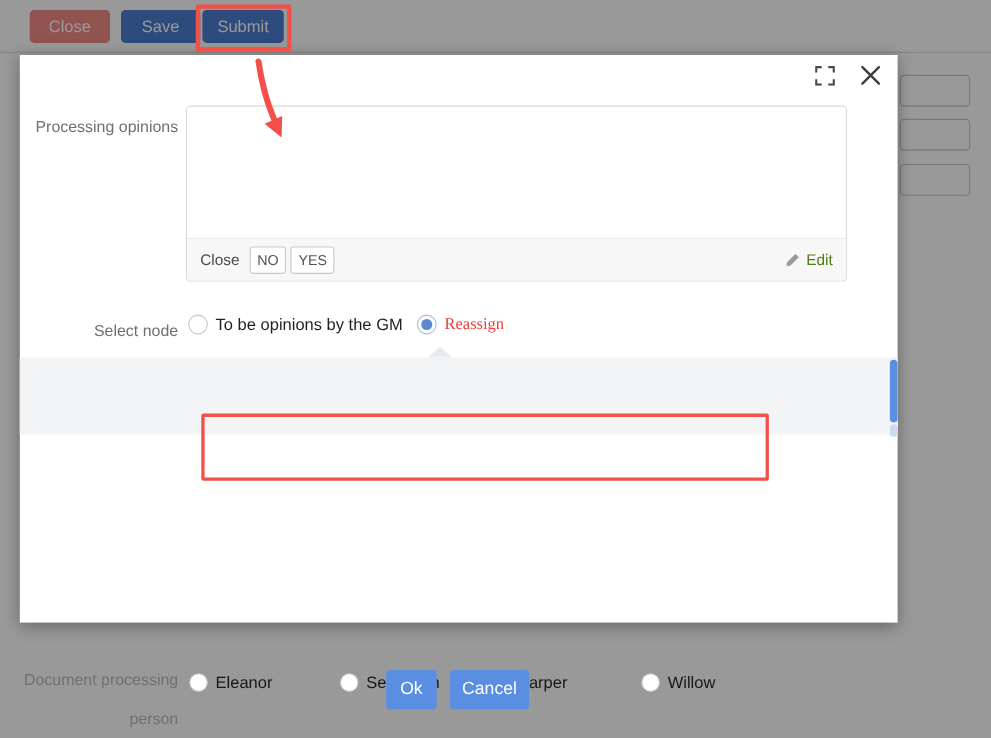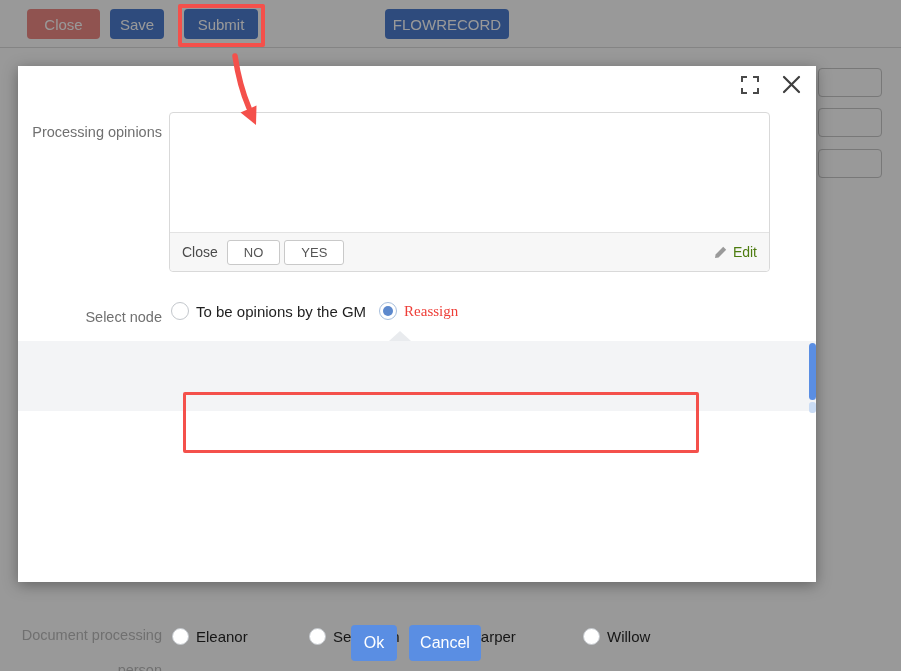--- a/index.html
+++ b/index.html
@@ -14,37 +14,37 @@
   
   .page { position:absolute; inset:0; background:#fff; }
   .toolbar-btn {
     position:absolute; top:9px; height:30px;
     border:none; border-radius:4px;
     color:#fff; font-size:15px; font-family:inherit;
     display:flex; align-items:center; justify-content:center;
     cursor:pointer;
   }
   .btn-close   { left:27px;  width:73px;  background:#f08a85; }
-  .btn-save    { left:110px; width:54px;  background:#4d7dd0; }
+  .btn-save    { left:110px; width:72px;  background:#4d7dd0; }
   .btn-submit  { left:184px; width:74px;  background:#4d7dd0; }
   .btn-flowview   { left:272px; width:102px; background:#4d7dd0; }
   .btn-flowrecord { left:385px; width:124px; background:#4d7dd0; }
   .header-divider { position:absolute; left:0; top:47px; width:901px; height:1px; background:#dcdcdc; }
   .bg-input {
     position:absolute; left:818px; width:64px; height:29px;
     background:#fff; border:1px solid #c8c8c8; border-radius:4px;
   }
   .bg-input-1 { top:68px; } .bg-input-2 { top:108px; } .bg-input-3 { top:149px; }
 
   
   .overlay { position:absolute; inset:0; background:rgba(0,0,0,0.4); z-index:10; }
 
   
   .modal {
-    position:absolute; left:18px; top:66px; width:798px; height:516px;
+    position:absolute; left:18px; top:50px; width:798px; height:516px;
     background:#fff; z-index:20; box-shadow:0 3px 14px rgba(0,0,0,0.35);
   }
   .icon-btn { position:absolute; cursor:pointer; }
   .fullscreen-icon { left:723px; top:10px; width:18px; height:18px; }
   .close-icon { left:763px; top:8px; width:21px; height:21px; }
 
   .field-label {
     position:absolute; left:0; width:144px; text-align:right;
     color:#707070; font-size:14.5px; line-height:18px;
   }
@@ -64,21 +64,21 @@
   }
   .opinion-footer {
     position:absolute; left:0; bottom:0; width:100%; height:39px;
     background:#f7f7f7; border-top:1px solid #e3e3e3;
     border-radius:0 0 4px 4px;
     display:flex; align-items:center; padding:0 12px;
   }
   .common-label { color:#4a4a4a; font-size:14px; }
   .mini-btn {
     background:#fff; border:1px solid #c9c9c9; border-radius:3px;
-    color:#555; font-size:13px; font-family:inherit; padding:4px 16px;
+    color:#555; font-size:13px; font-family:inherit; padding:4px 6px;
     cursor:pointer;
   }
   .mini-no { margin-left:9px; } .mini-yes { margin-left:4px; }
   .footer-spacer { flex:1; }
   .edit-btn { display:flex; align-items:center; gap:6px; color:#4d7c0f; font-size:14px; cursor:pointer; }
 
   .node-row { position:absolute; left:153px; top:236px; display:flex; align-items:center; }
   .radio-item { display:flex; align-items:center; cursor:pointer; }
   .radio-circle {
     width:18px; height:18px; border-radius:50%ную;
@@ -133,21 +133,20 @@
   .btn-ok { left:333px; width:46px; }
   .btn-cancel { left:391px; width:72px; }
 </style>
 </head>
 <body>
 
 <div class="page">
   <button class="toolbar-btn btn-close">Close</button>
   <button class="toolbar-btn btn-save">Save</button>
   <button class="toolbar-btn btn-submit">Submit</button>
-  <button class="toolbar-btn btn-flowrecord">FLOWRECORD</button>
   <div class="header-divider"></div>
   <div class="bg-input bg-input-1"></div>
   <div class="bg-input bg-input-2"></div>
   <div class="bg-input bg-input-3"></div>
 </div>
 
 <div class="overlay"></div>
 
 <div class="modal">
 

